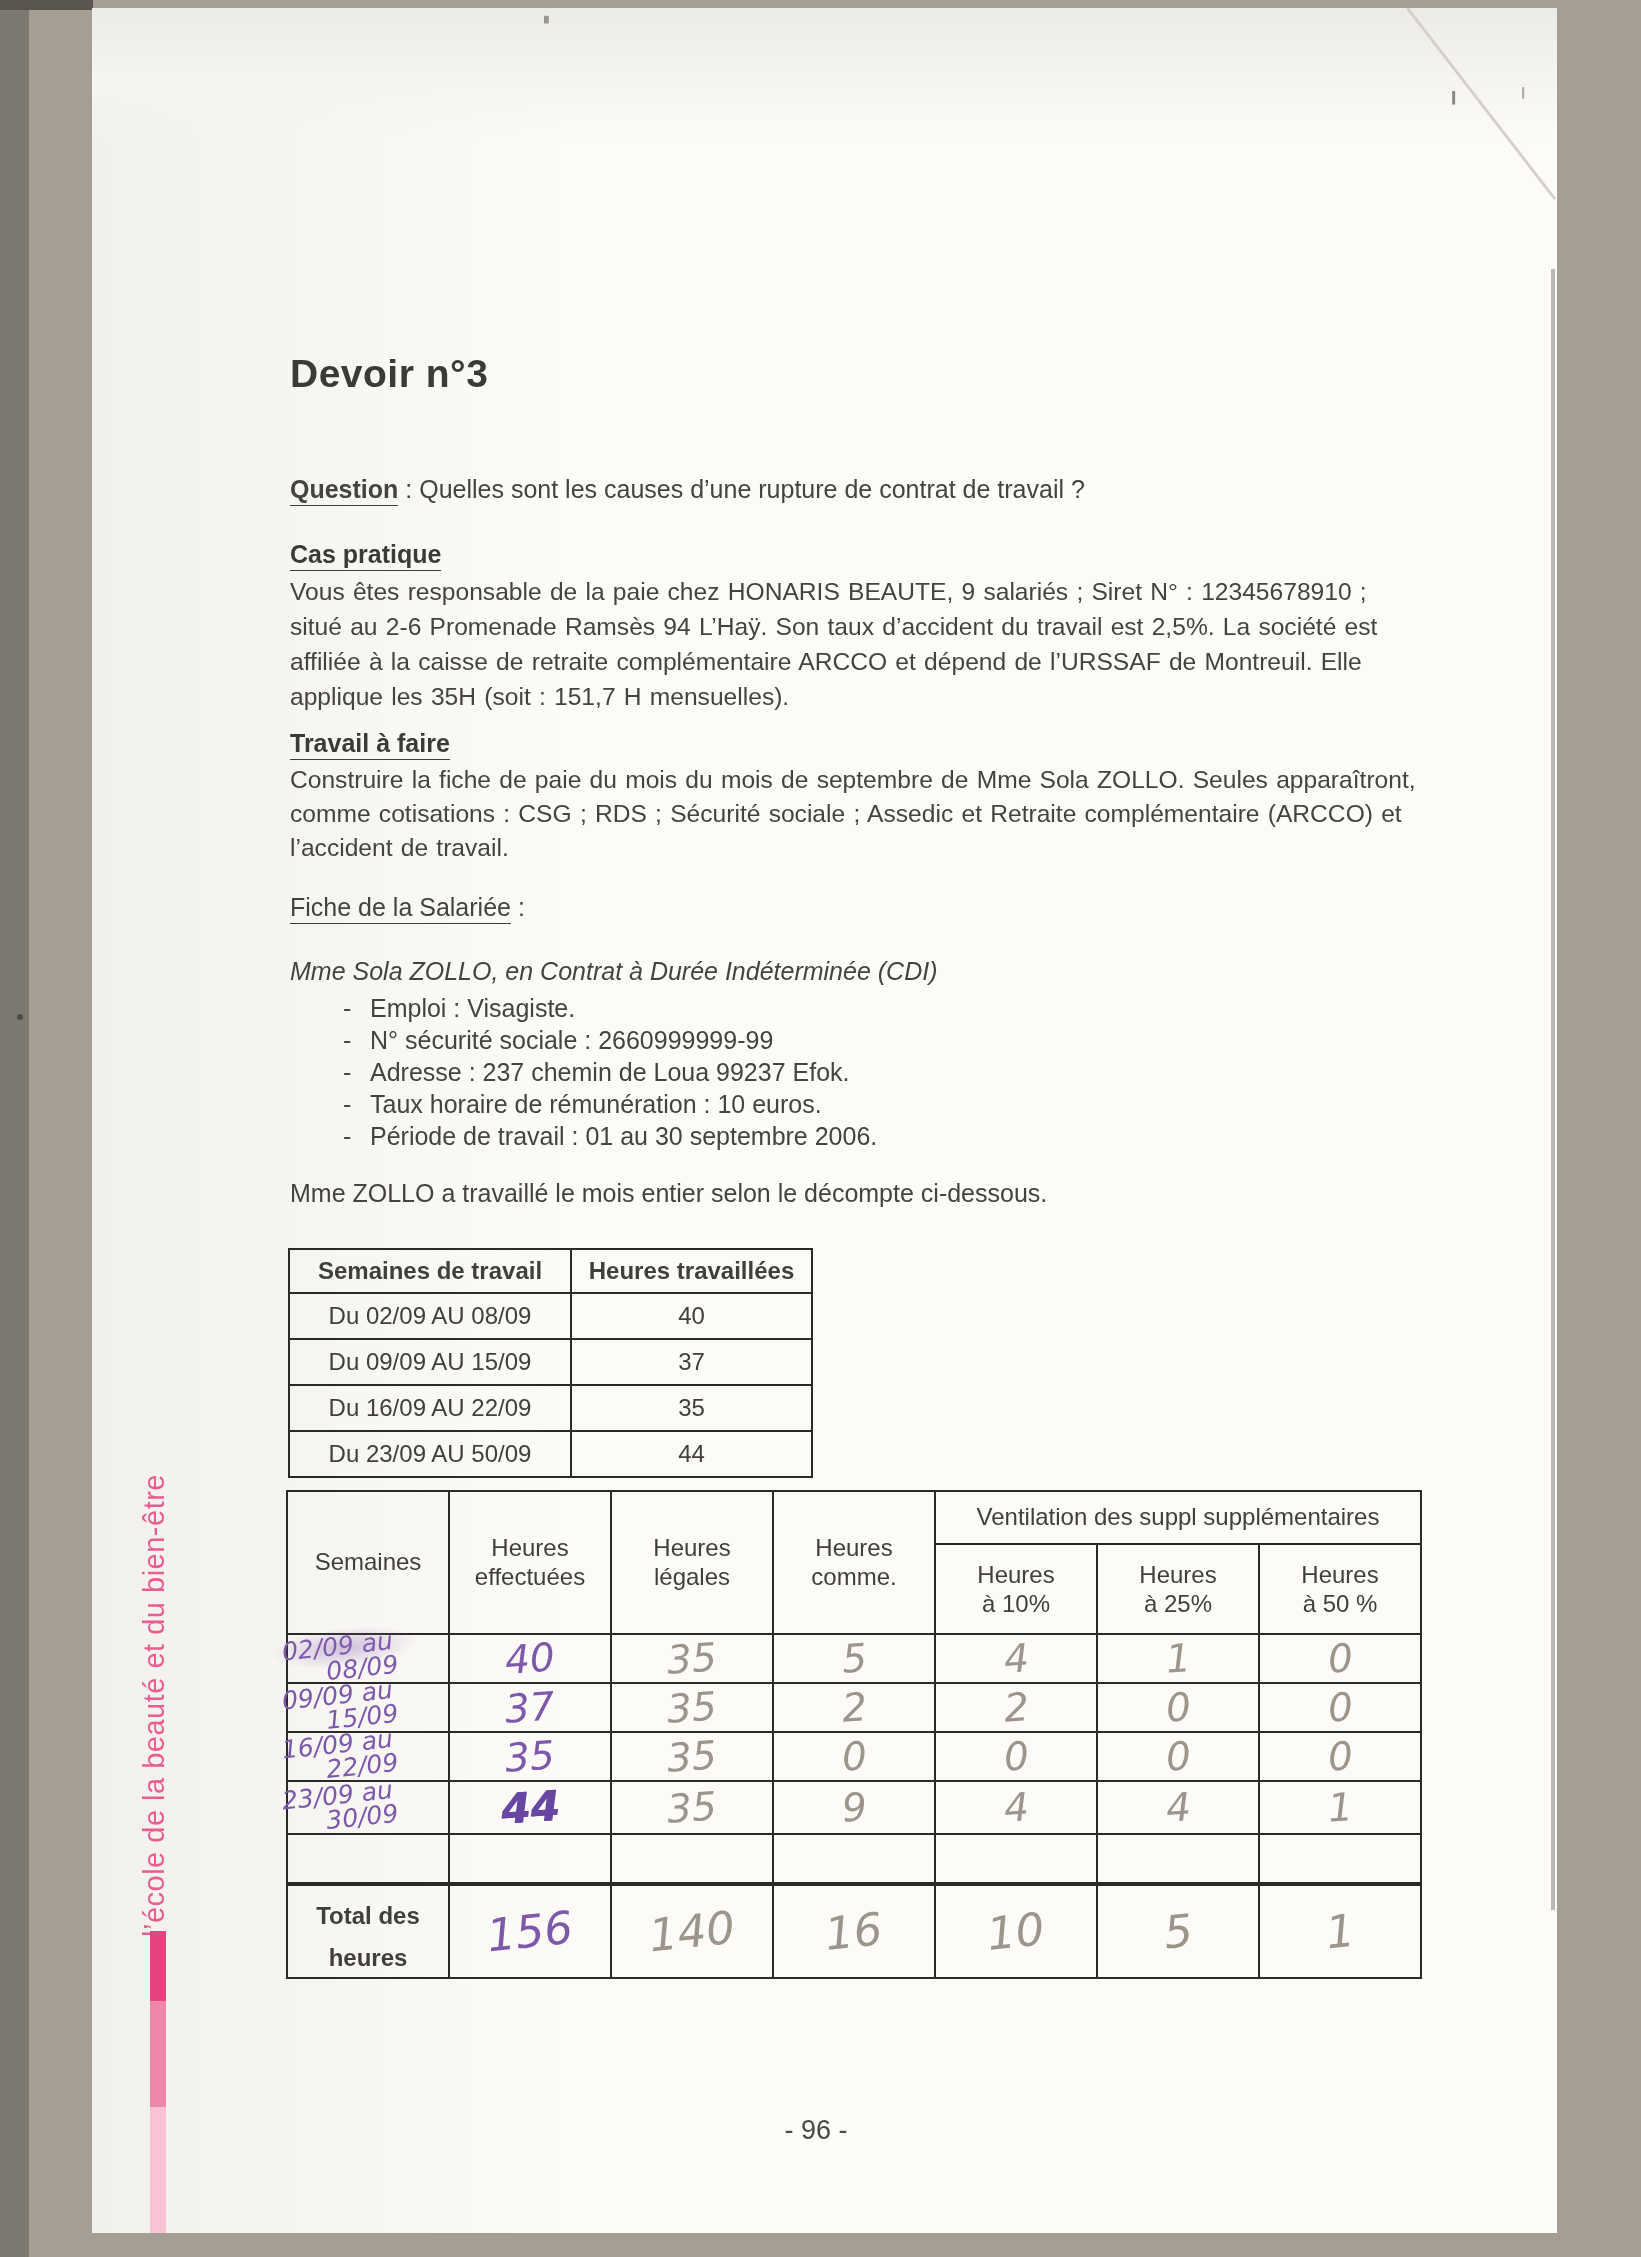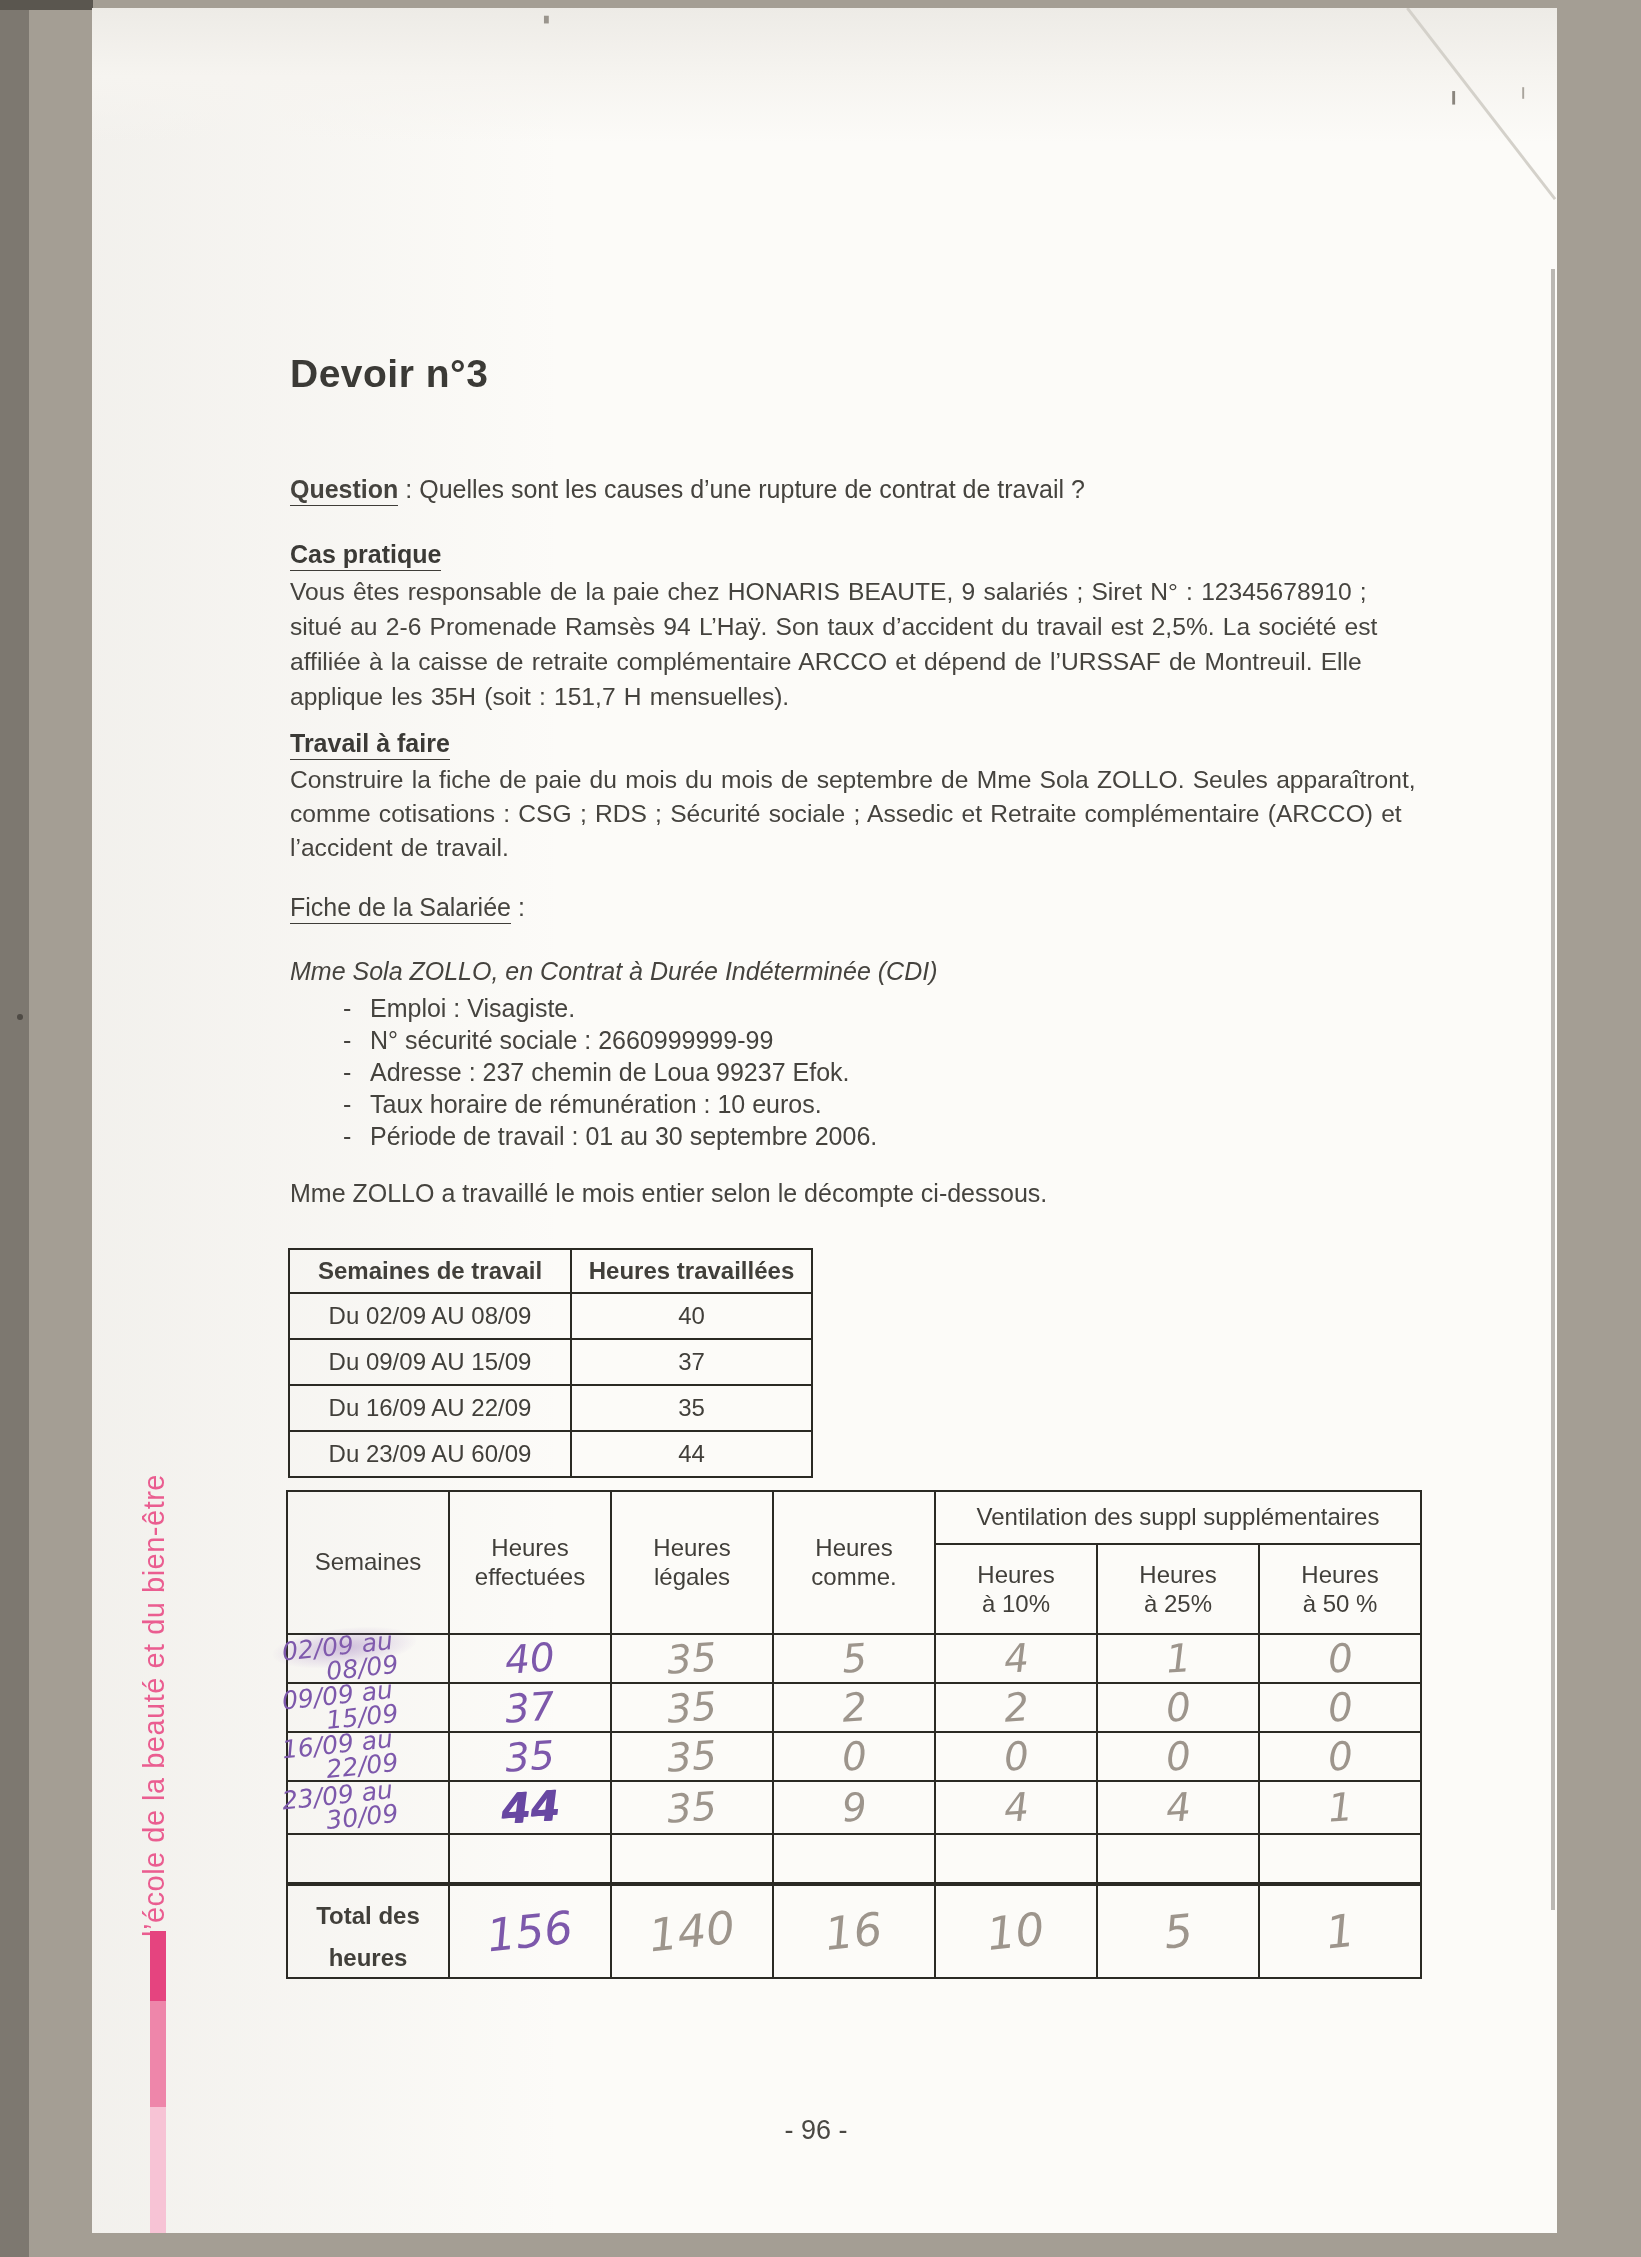--- a/index.html
+++ b/index.html
@@ -138,21 +138,21 @@
       </tr>
       <tr>
         <td>Du 09/09 AU 15/09</td>
         <td>37</td>
       </tr>
       <tr>
         <td>Du 16/09 AU 22/09</td>
         <td>35</td>
       </tr>
       <tr>
-        <td>Du 23/09 AU 60/09</td>
+        <td>Du 23/09 AU 50/09</td>
         <td>44</td>
       </tr>
     </tbody>
       </table>
 
     <table class="t2">
       <colgroup>
         <col style="width:162px">
           <col style="width:162px">
           <col style="width:162px">

